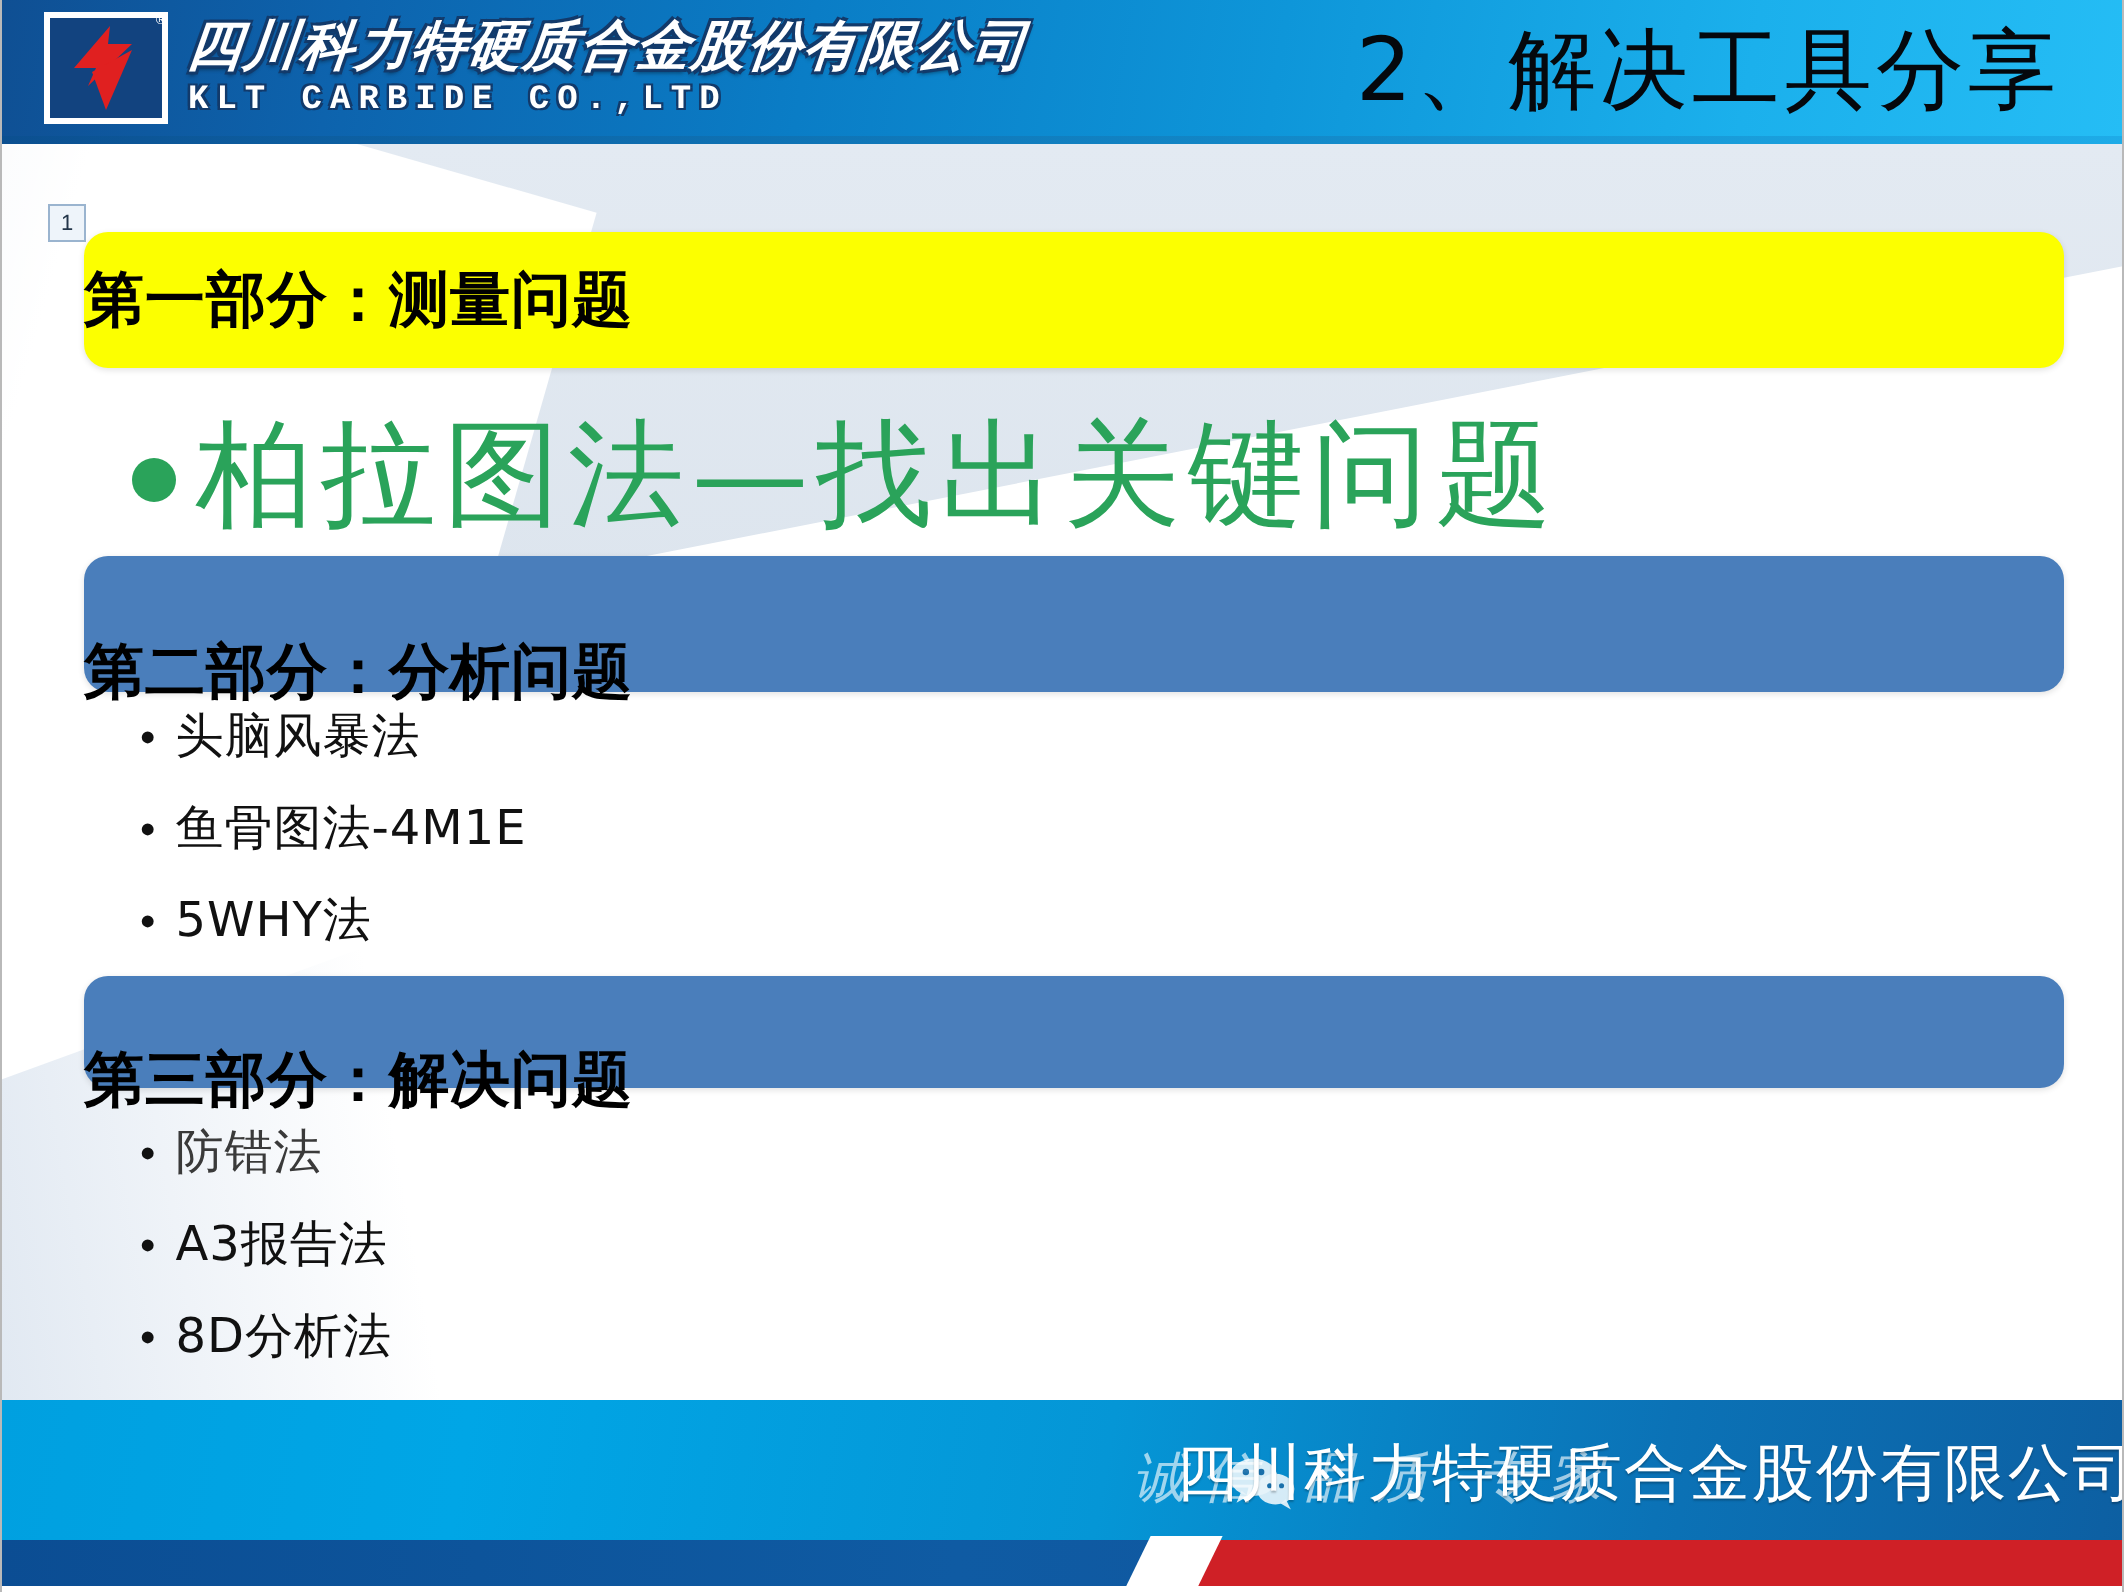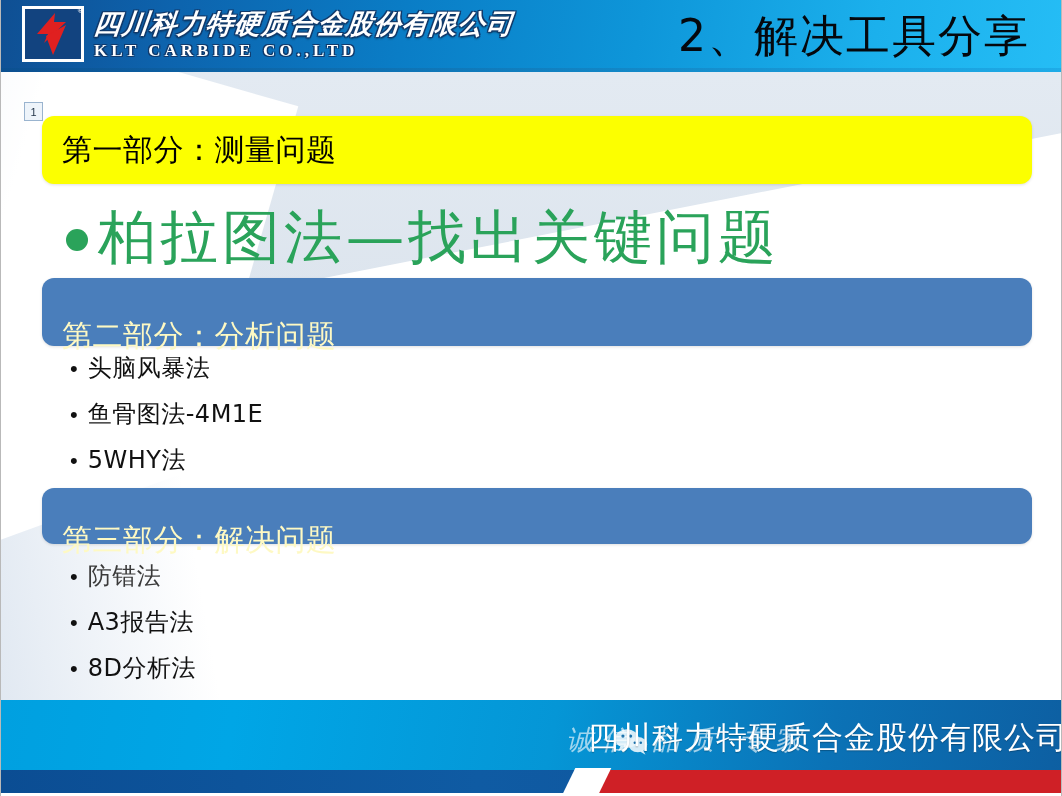--- a/index.html
+++ b/index.html
@@ -69,21 +69,21 @@
     font-family:"DejaVu Sans","Liberation Sans",sans-serif;
     font-size:27px;font-weight:bold;color:#ffffff;letter-spacing:1px;
     text-shadow:
       -1.4px -1.4px 0 #123a6b, 1.4px -1.4px 0 #123a6b,
       -1.4px 1.4px 0 #123a6b, 1.4px 1.4px 0 #123a6b,
       0 2px 2px rgba(0,0,0,.45);
     font-style:italic;
     transform:skewX(-6deg);
   }
   .logo-en{
-    font-family:Liberation Serif, serif;
+    font-family:Liberation Mono, monospace;
     font-size:17px;font-weight:bold;color:#ffffff;letter-spacing:4px;
     margin-top:5px;
     text-shadow:
       -1.2px -1.2px 0 #123a6b, 1.2px -1.2px 0 #123a6b,
       -1.2px 1.2px 0 #123a6b, 1.2px 1.2px 0 #123a6b;
   }
   .header-title{
     position:absolute;right:32px;top:6px;
     font-family:"DejaVu Sans","Liberation Sans",sans-serif;
     font-size:44px;color:#05080d;letter-spacing:2px;
@@ -107,24 +107,25 @@
     top:116px;height:68px;background:#fcff00;
     box-shadow:0 1px 3px rgba(0,0,0,.12);
   }
   .bar-blue{
     background:#4a7ebb;box-shadow:0 1px 3px rgba(0,0,0,.12);
   }
   .bar-blue-2{top:278px;height:68px;}
   .bar-blue-3{top:488px;height:56px;}
   .bar-label{
     font-family:"DejaVu Sans","Liberation Sans",sans-serif;
-    font-size:30px;color:#000000;padding-left:20px;white-space:nowrap;
+    font-size:30px;color:#000000;white-space:nowrap;
     letter-spacing:.5px;
-  }
-  .bar-blue .bar-label{color:#fef9c3;margin-top:48px;}
+    font-weight:bold;
+  }
+  .bar-blue .bar-label{color:#000000;margin-top:48px;}
 
   
   .headline{
     position:absolute;left:66px;top:196px;width:940px;height:82px;
     display:flex;align-items:center;
   }
   .headline-bullet{
     width:22px;height:22px;border-radius:50%;background:#2aa35a;
     flex:0 0 auto;margin-right:10px;margin-top:6px;
   }

